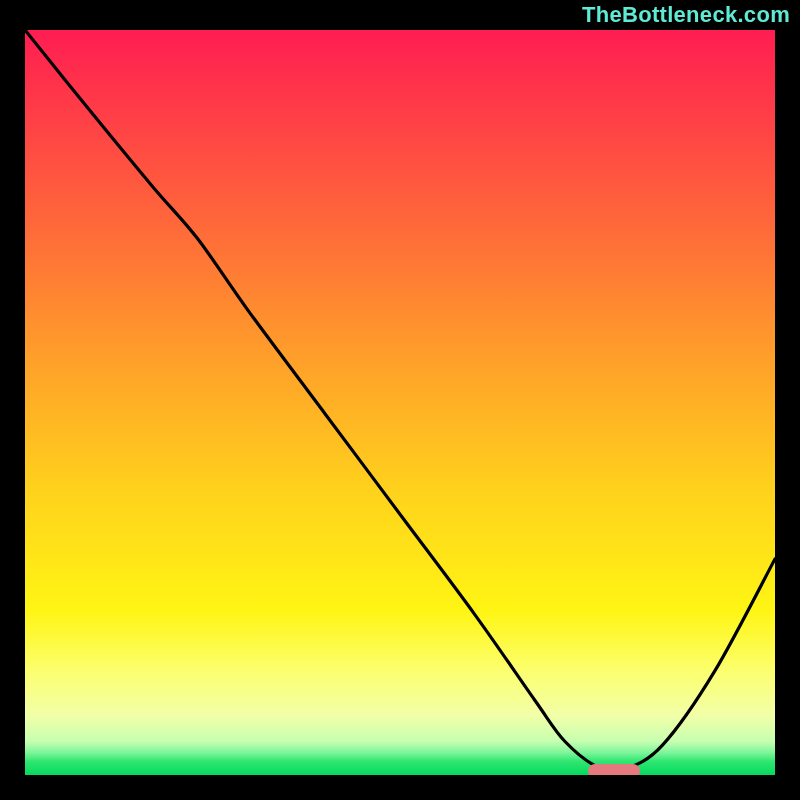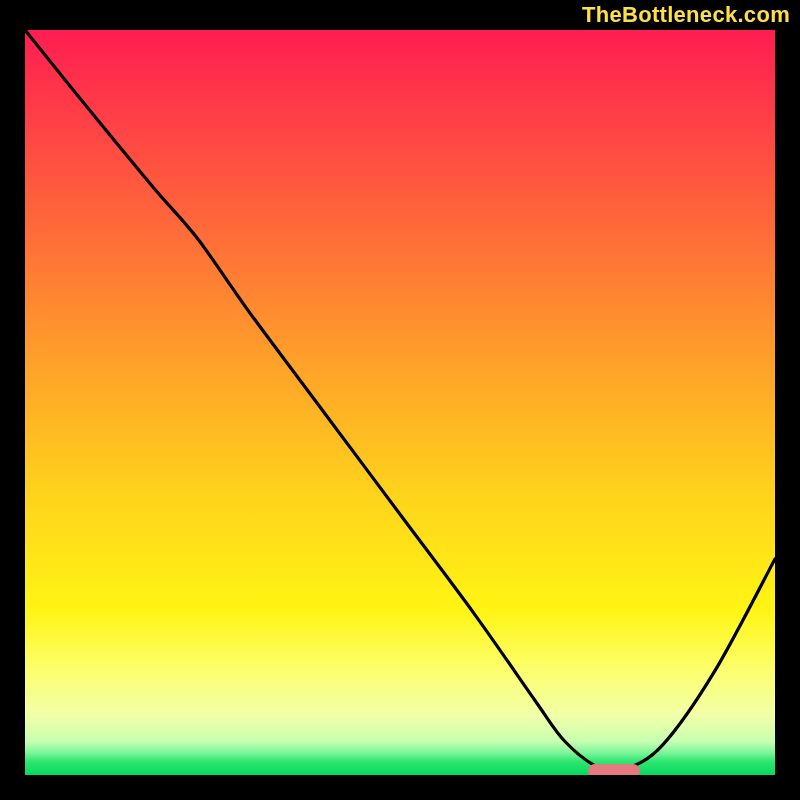--- a/index.html
+++ b/index.html
@@ -12,21 +12,21 @@
   }
   .container {
     position: relative;
     width: 800px;
     height: 800px;
   }
   .watermark {
     position: absolute;
     top: 2px;
     right: 10px;
-    color: #fde047;
+    color: #5eead4;
     font-family: Arial, Helvetica, sans-serif;
     font-size: 22px;
     font-weight: 600;
     letter-spacing: 0.3px;
     z-index: 10;
   }
   .plot-area {
     position: absolute;
     left: 25px;
     top: 30px;

